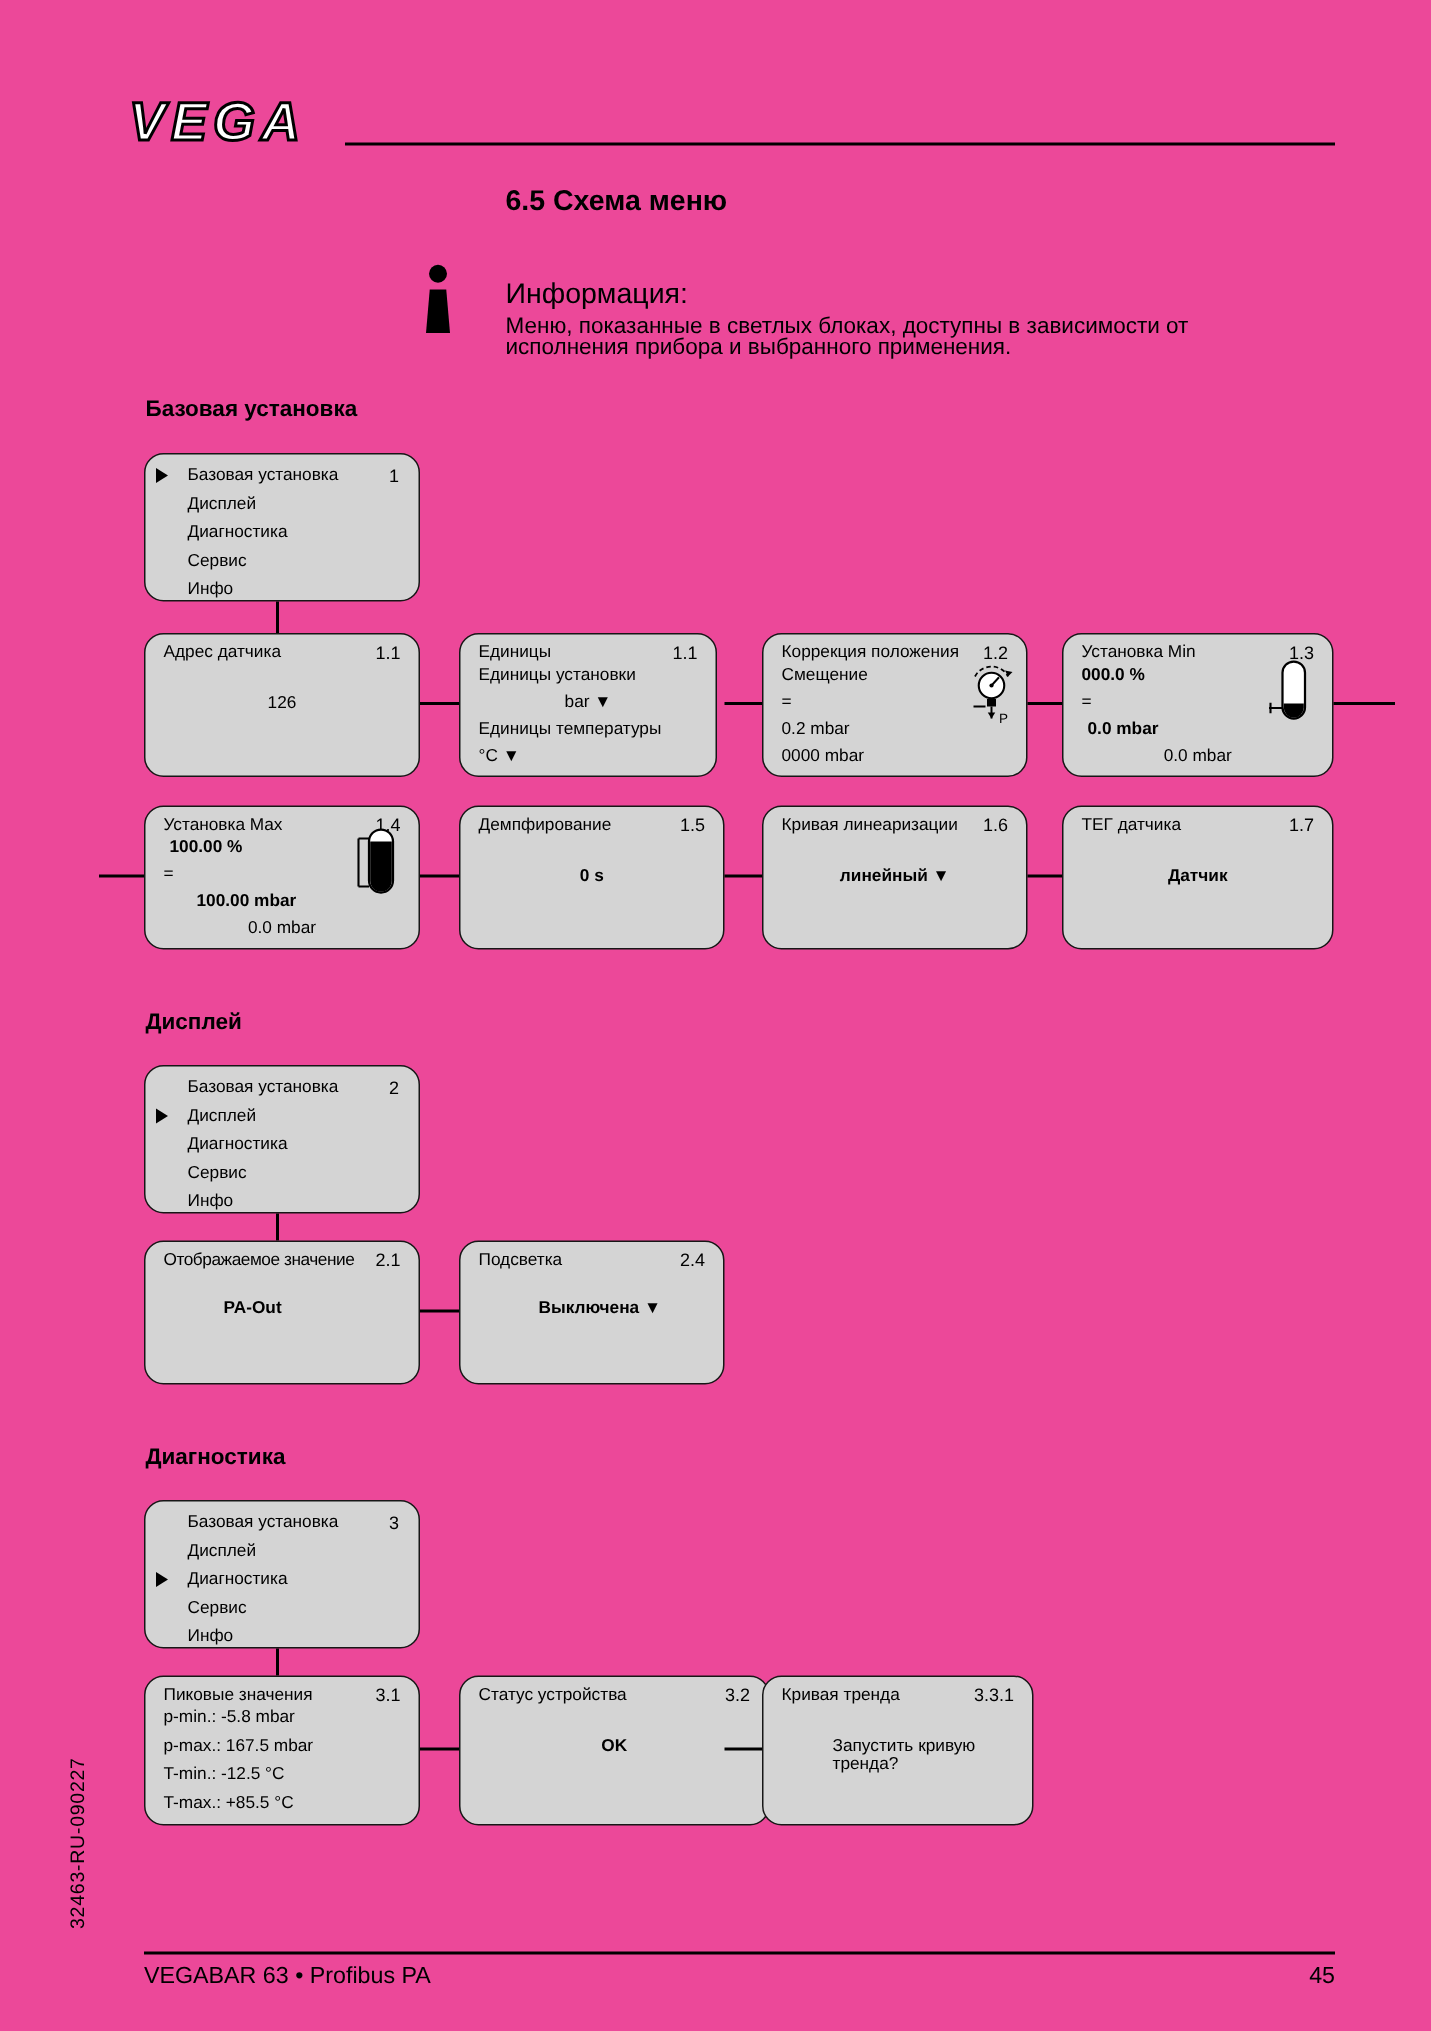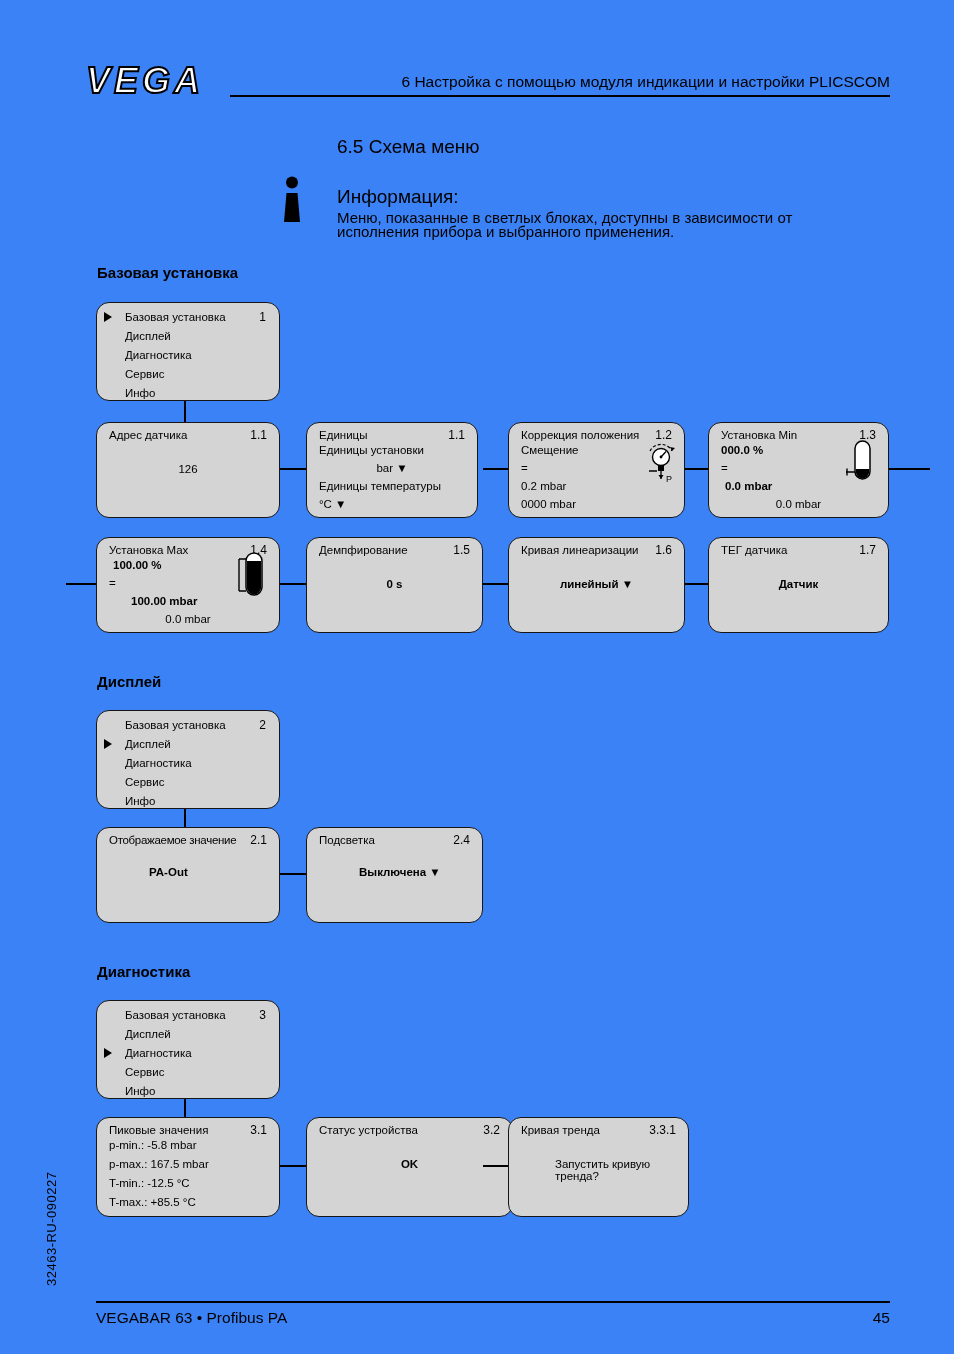--- a/index.html
+++ b/index.html
@@ -1,35 +1,35 @@
 <!DOCTYPE html>
 <html><head>
 <meta charset="utf-8">
 <style>
   * { margin:0; padding:0; box-sizing:border-box; }
   html,body { background:#f2f2f2; }
   .page {
-    position:relative; width:954px; height:1354px; background:#3b82f6;
+    position:relative; width:954px; height:1354px; background:#ec4899;
     font-family:"Liberation Sans", sans-serif; color:#000; overflow:hidden;
     margin:0 auto;
   }
   .abs { position:absolute; }
 
   
   .logo { left:86px; top:60px; }
   .logo-text {
     font-family:"Liberation Sans", sans-serif;
     font-size:36px; font-weight:bold; font-style:italic;
     color:#fff; letter-spacing:4px;
     -webkit-text-stroke:2px #000; text-stroke:2px #000;
   }
   .chapter { right:64px; top:73px; font-size:15.5px; text-align:right; }
   .header-rule { left:230px; top:95px; width:660px; height:2px; background:#000; }
 
-  .doc-title { left:337px; top:124px; font-size:19px; font-weight:normal;margin-top:12px; }
+  .doc-title { left:337px; top:124px; font-size:19px; font-weight:bold; }
 
   .info-icon { left:282px; top:176px; }
   .info-heading { left:337px; top:171px; font-size:19px; font-weight:normal;margin-top:15px; }
   .info-line1 { left:337px; top:209px; font-size:15px; }
   .info-line2 { left:337px; top:223px; font-size:15px; }
 
   .sec-heading { left:97px; font-size:15px; font-weight:bold; }
 
   
   .mbox {
@@ -76,21 +76,20 @@
   .footer-page { right:64px; top:1309px; font-size:15.5px; }
 </style>
 </head>
 <body>
 
 <div class="page">
 
   <div class="abs logo">
     <span class="logo-text">VEGA</span>
   </div>
-  <div class="abs chapter">6 Настройка с помощью модуля индикации и настройки PLICSCOM</div>
   <div class="abs header-rule"></div>
 
   <div class="abs doc-title">6.5 Схема меню</div>
 
   <div class="abs info-icon">
     <svg width="20" height="47" viewBox="0 0 20 47">
       <circle cx="10" cy="6.5" r="6" fill="#000"></circle>
       <path d="M4.5 17 L15.5 17 L18 46 L2 46 Z" fill="#000"></path>
     </svg>
   </div>

